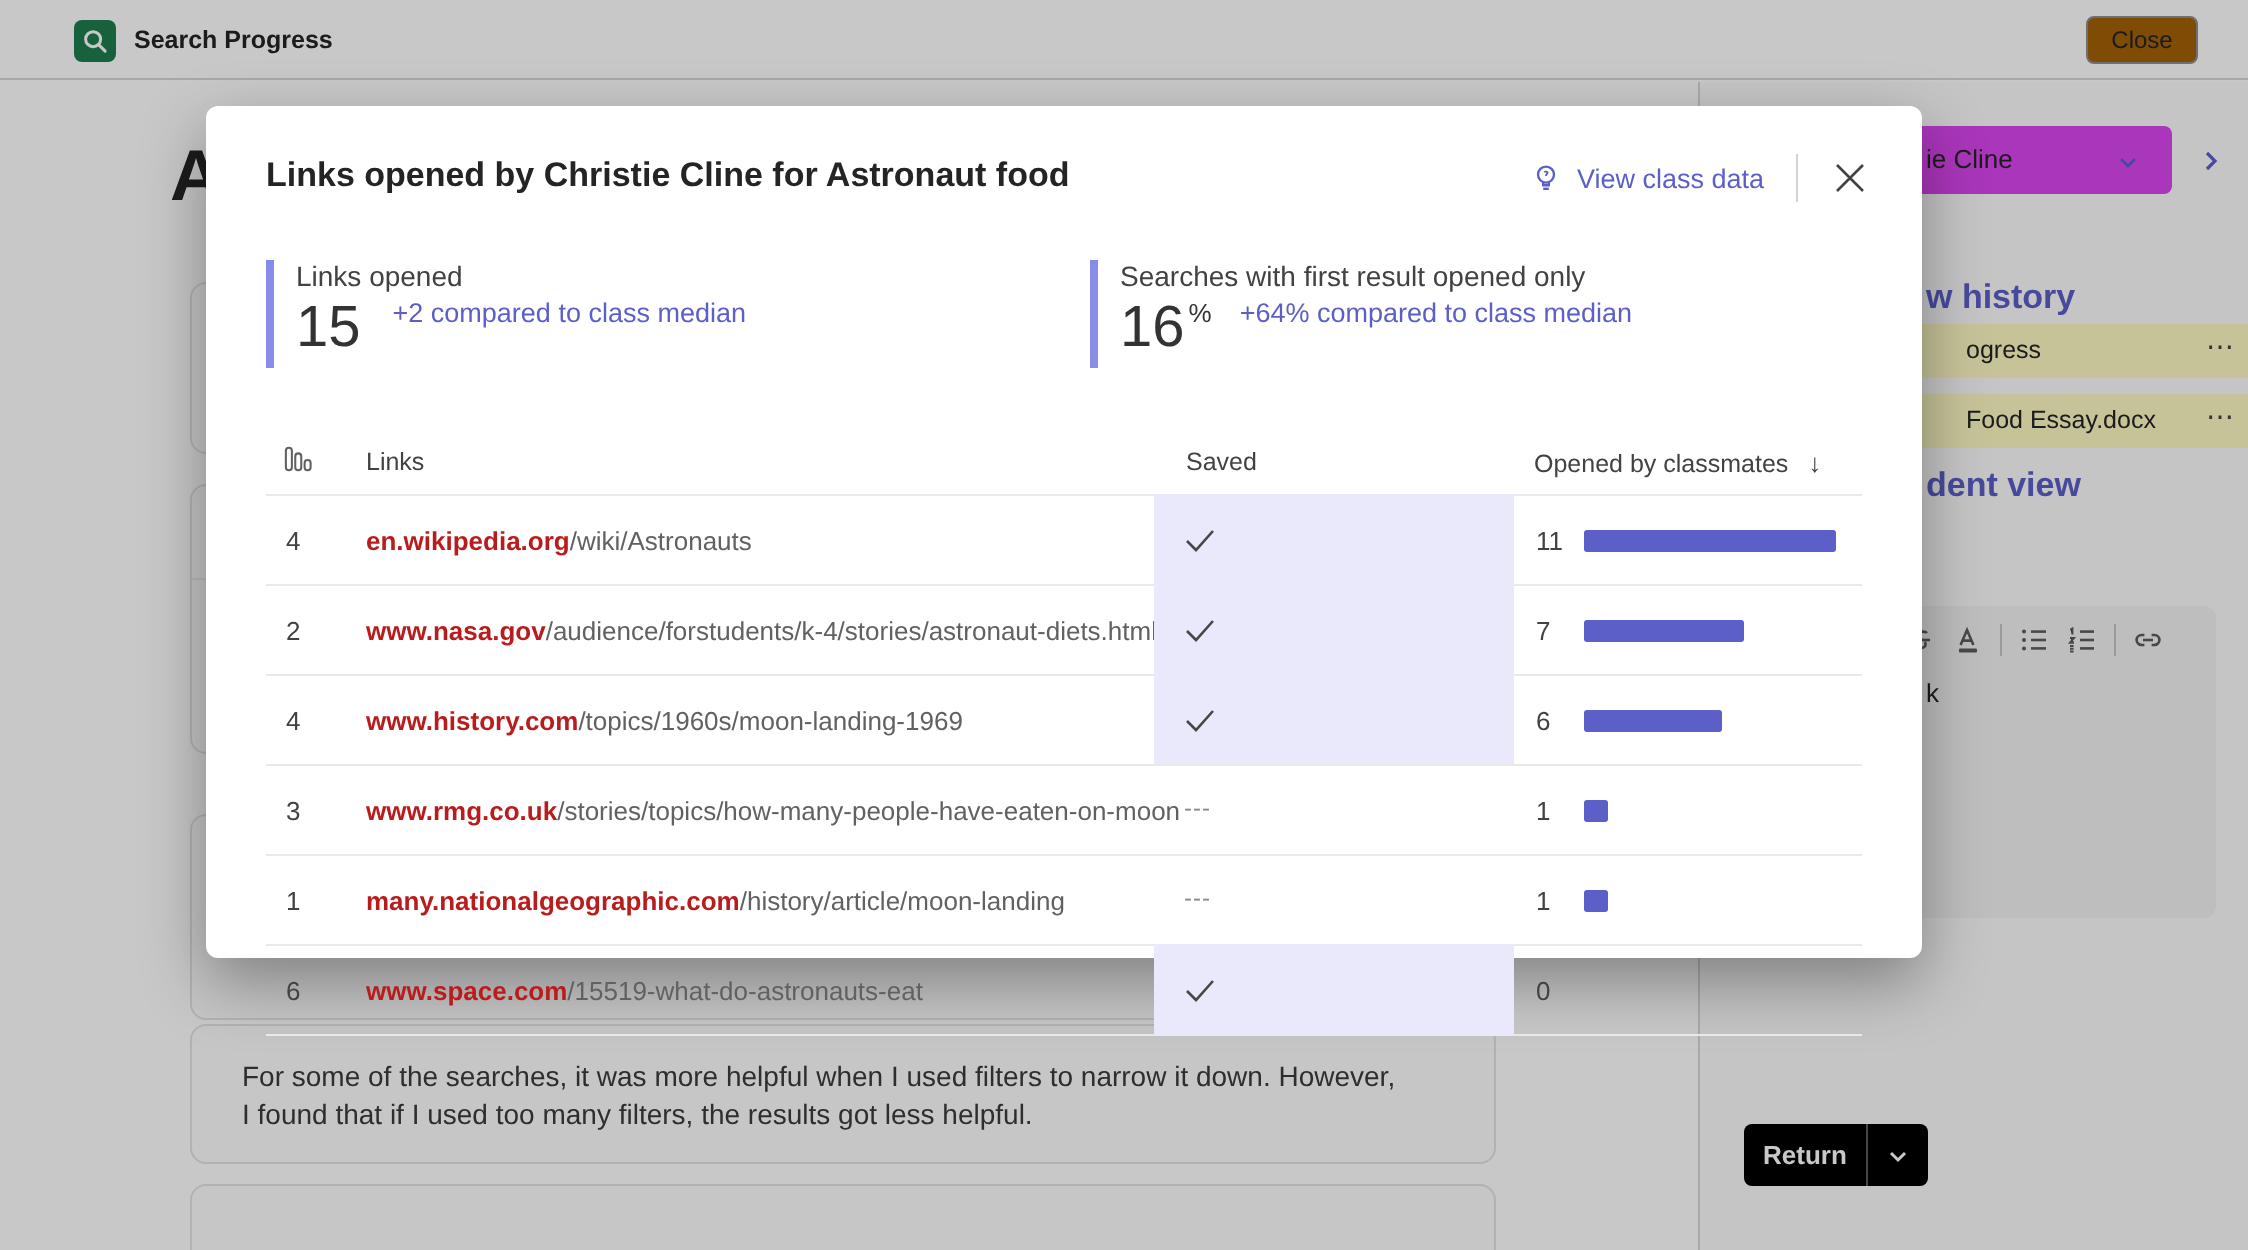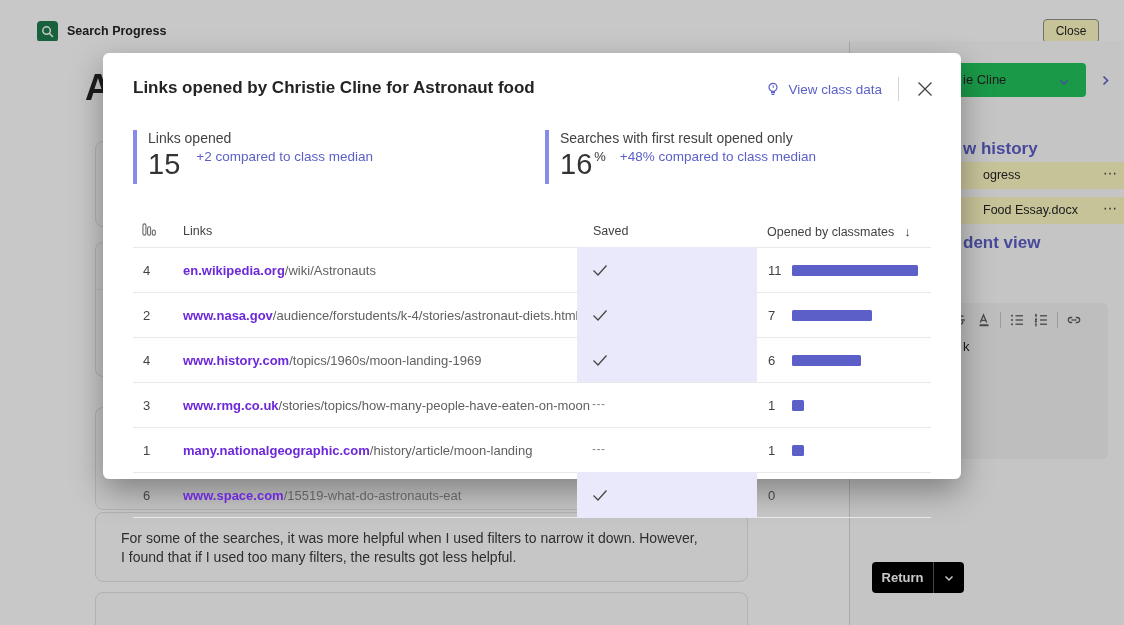--- a/index.html
+++ b/index.html
@@ -2,40 +2,40 @@
 <html><head>
 <meta charset="utf-8">
 <style>
   * { box-sizing: border-box; margin: 0; padding: 0; }
   body { font-family: "Liberation Sans", sans-serif; background: #888; }
   button { font-family: inherit; cursor: pointer; background: none; border: none; }
 
   .screen { position: relative; width: 1124px; height: 625px; overflow: hidden; background: #fff; }
 
   
-  .topbar { position: absolute; top: 0; left: 0; right: 0; height: 40px; background: #fff; border-bottom: 1px solid #d6d6d6; z-index: 1; margin-top: 11px; }
+  .topbar { position: absolute; top: 0; left: 0; right: 0; height: 40px; background: #fff; border-bottom: 1px solid #d6d6d6; z-index: 1; }
   .app-icon { position: absolute; left: 37px; top: 10px; width: 21px; height: 21px; border-radius: 4px; background: #1e7e4d; display: flex; align-items: center; justify-content: center; }
   .app-title { position: absolute; left: 67px; top: 13px; font-size: 12.5px; font-weight: 700; color: #242424; }
-  .close-btn { position: absolute; left: 1043px; top: 8px; width: 56px; height: 24px; border: 1px solid #8f8f8f; border-radius: 4px; font-size: 12px; color: #242424; display: flex; align-items: center; justify-content: center; background: #fef9c3; }
+  .close-btn { position: absolute; left: 1043px; top: 8px; width: 56px; height: 24px; border: 1px solid #8f8f8f; border-radius: 4px; font-size: 12px; color: #242424; display: flex; align-items: center; justify-content: center; background: #a16207; }
 
   .workspace { position: absolute; top: 41px; left: 0; right: 0; bottom: 0; background: #fff; z-index: 1; }
   .bg-heading { position: absolute; left: 85px; top: 26px; font-size: 36px; font-weight: 700; color: #242424; }
   .bg-card { position: absolute; left: 95px; width: 653px; border: 1px solid #e3e3e3; border-radius: 8px; background: #fdfdfd; }
   .bg-card .card-divider { position: absolute; left: 0; right: 0; top: 46px; height: 1px; background: #ededed; }
   .c1 { top: 100px; height: 86px; }
   .c2 { top: 201px; height: 135px; }
   .c3 { top: 366px; height: 103px; }
   .c4 { top: 471px; height: 70px; }
   .c5 { top: 551px; height: 80px; }
   .reflection { padding: 16px 45px 0 25px; font-size: 14px; line-height: 19px; color: #3b3b3b; }
 
   .sidebar-bg { position: absolute; left: 850px; top: 0; bottom: 0; right: 0; background: #fbfbfb; }
   .v-divider { position: absolute; left: 849px; top: 0; bottom: 0; width: 1px; background: #d9d9d9; }
 
-  .selector { position: absolute; left: 868px; top: 22px; width: 218px; height: 34px; background: #22c55e; border-radius: 4px; }
+  .selector { position: absolute; left: 868px; top: 22px; width: 218px; height: 34px; background: #d946ef; border-radius: 4px; }
   .selector-label { position: absolute; left: 95px; top: 9px; font-size: 13px; color: #242424; }
   .selector-chevron { position: absolute; right: 16px; top: 11px; }
   .next-btn { position: absolute; left: 1095px; top: 27px; width: 20px; height: 24px; display: flex; align-items: center; justify-content: center; }
 
   .side-link { position: absolute; left: 963px; font-size: 17px; font-weight: 700; color: #5b5fc7; }
   .link-history { top: 98px; }
   .link-studentview { top: 192px; }
 
   .attachment { position: absolute; left: 888px; width: 240px; height: 27px; background: #fef9c3; border-radius: 4px; }
   .a1 { top: 121px; } .a2 { top: 156px; }
@@ -74,21 +74,21 @@
   .col-sort { position: absolute; left: 9px; top: 7px; }
   .col-links { position: absolute; left: 50px; top: 9px; }
   .col-saved { position: absolute; left: 460px; top: 9px; }
   .col-opened { position: absolute; left: 634px; top: 9px; display: flex; gap: 10px; align-items: center; }
   .sort-arrow { font-size: 13px; color: #424242; }
 
   .rows { position: absolute; top: 194px; left: 30px; right: 30px; border-bottom: 1px solid #e9e9e9; }
   .trow { position: relative; height: 45px; border-top: 1px solid #e9e9e9; }
   .cell-count { position: absolute; left: 10px; top: 15px; font-size: 13px; color: #424242; }
   .cell-link { position: absolute; left: 50px; top: 15px; font-size: 13px; color: #616161; white-space: nowrap; }
-  .cell-link b { color: #6d28d9; font-weight: 700; }
+  .cell-link b { color: #b91c1c; font-weight: 700; }
   .cell-saved { position: absolute; left: 444px; top: -1px; width: 180px; height: 46px; }
   .cell-saved.is-saved { background: #e9e9fb; }
   .saved-check { position: absolute; left: 14px; top: 14px; }
   .saved-dashes { position: absolute; left: 15px; top: 15px; font-size: 12px; color: #8a8a8a; letter-spacing: 0.5px; }
   .cell-opened { position: absolute; left: 635px; top: 15px; font-size: 13px; color: #424242; }
   .cell-bar { position: absolute; left: 659px; top: 17px; height: 11px; background: #5b5fc7; border-radius: 1.5px; }
 </style>
 </head>
 <body>
 
@@ -230,21 +230,21 @@
           <span class="stat-value">15</span>
           <span class="stat-unit"></span>
           <span class="stat-compare">+2 compared to class median</span>
         </div>
       </div>
       <div class="stat">
         <div class="stat-label">Searches with first result opened only</div>
         <div class="stat-value-row">
           <span class="stat-value">16</span>
           <span class="stat-unit">%</span>
-          <span class="stat-compare">+48% compared to class median</span>
+          <span class="stat-compare">+64% compared to class median</span>
         </div>
       </div>
     </div>
 
     <div class="table-header">
       <span class="col-sort">
         <svg width="15" height="15" viewBox="0 0 16 16" fill="none" stroke="#616161" stroke-width="1.1">
             <rect x="1" y="2" width="3.2" height="12" rx="1.6"></rect>
             <rect x="6" y="5" width="3.2" height="9" rx="1.6"></rect>
             <rect x="11" y="8.5" width="3.2" height="5.5" rx="1.6"></rect>

